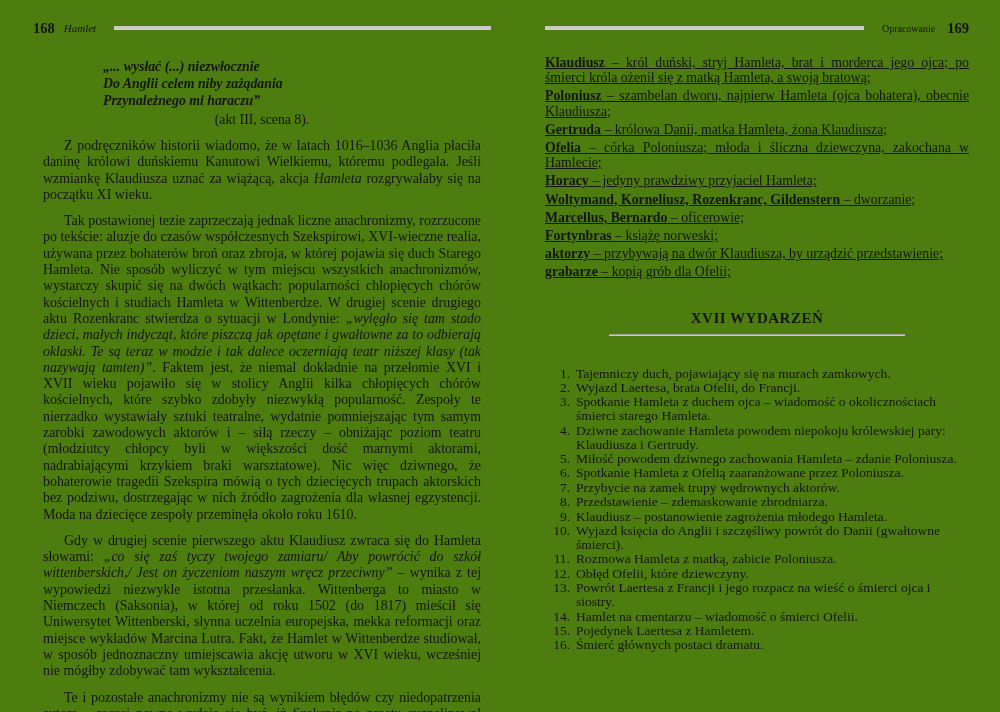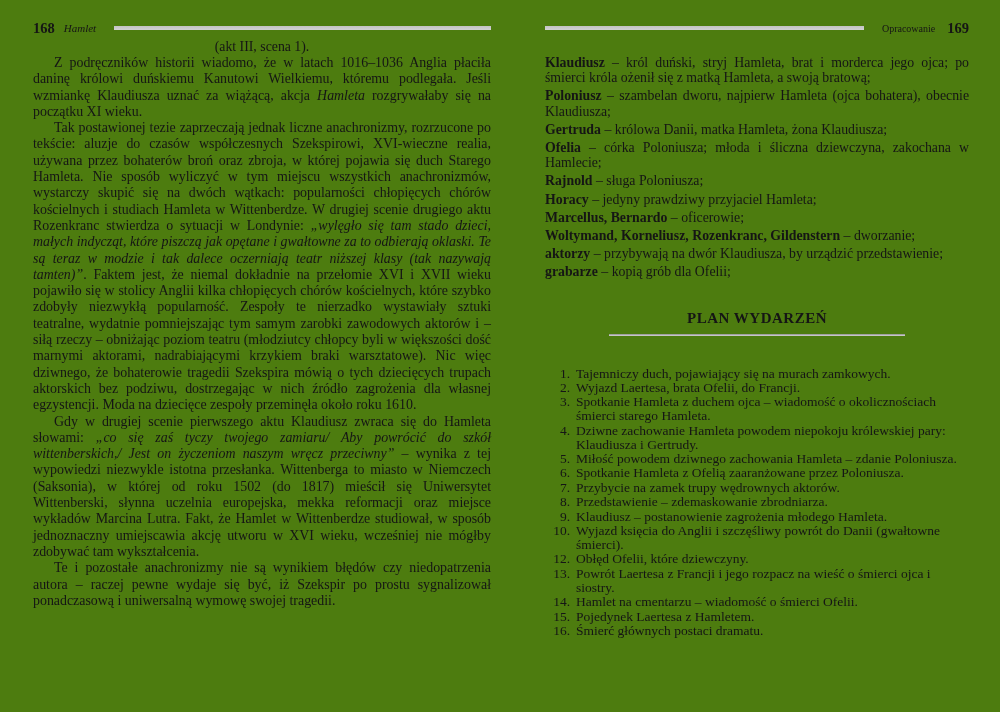--- a/index.html
+++ b/index.html
@@ -19,34 +19,34 @@
   .hbar { flex:1; height:4px; background:linear-gradient(to bottom,#c3c3c3,#d2d2d2); }
   .hbar-left { margin-left:18px; }
   .hbar-right { margin-right:18px; }
 
   
   .quote { margin:22px 0 0 70px; font-style:italic; font-weight:bold;
            font-size:13.8px; line-height:17px; }
   .attribution { text-align:center; font-size:13.8px; margin-top:3px; }
 
   
-  .body { margin:0; font-size:13.9px; line-height:16.3px; text-align:justify;
+  .body { margin:10px; font-size:13.9px; line-height:16.3px; text-align:justify;
           text-indent:21px; }
   .it { font-style:italic; }
 
   
   .sec-head { margin:0; text-align:center; font-size:15px; font-weight:bold;
               letter-spacing:0.5px; }
   .sec-head-right { margin-top:30px; }
   .sec-rule { height:2px; width:296px; margin:7px auto 0;
               background:linear-gradient(to bottom,#8f8f8f,#d8d8d8); }
 
   
   .entry { margin:0; font-size:13.8px; line-height:15.2px; text-align:justify; }
-  .entries-right { margin-top:19px; }
+  .entries-right { margin-top:19px;text-decoration:underline; }
   .entries-right .entry { margin-bottom:3px; }
   .ename { font-weight:bold; }
 
   
   .events { margin-top:31px; }
   .ev { display:flex; font-size:13.5px; line-height:13.9px; margin-bottom:0.5px; }
   .ev-num { flex:none; width:25px; text-align:right; padding-right:6px; }
   .ev-text { flex:1; }
 </style>
 </head>
@@ -55,21 +55,26 @@
 <div class="spread">
 
   <div class="page page-left">
 
     <div class="pg-header">
       <span class="pg-num">168</span>
       <span class="run-title-left">Hamlet</span>
       <span class="hbar hbar-left"></span>
     </div>
 
-    <div class="attribution">(akt III, scena 1).</div>
+    <div class="quote">
+      <div>„... wysłać (...) niezwłocznie</div>
+      <div>Do Anglii celem niby zażądania</div>
+      <div>Przynależnego mi haraczu”</div>
+    </div>
+    <div class="attribution">(akt III, scena 8).</div>
 
     <p class="body"><span>Z podręczników historii wiadomo, że w latach 1016–1036 Anglia płaciła daninę królowi duńskiemu Kanutowi Wielkiemu, któremu podlegała. Jeśli wzmiankę Klaudiusza uznać za wiążącą, akcja </span><span class="it">Hamleta</span><span> rozgrywałaby się na początku XI wieku.</span></p>
 
     <p class="body"><span>Tak postawionej tezie zaprzeczają jednak liczne anachronizmy, rozrzucone po tekście: aluzje do czasów współczesnych Szekspirowi, XVI-wieczne realia, używana przez bohaterów broń oraz zbroja, w której pojawia się duch Starego Hamleta. Nie sposób wyliczyć w tym miejscu wszystkich anachronizmów, wystarczy skupić się na dwóch wątkach: popularności chłopięcych chórów kościelnych i studiach Hamleta w Wittenberdze. W drugiej scenie drugiego aktu Rozenkranc stwierdza o sytuacji w Londynie: </span><span class="it">„wylęgło się tam stado dzieci, małych indycząt, które piszczą jak opętane i gwałtowne za to odbierają oklaski. Te są teraz w modzie i tak dalece oczerniają teatr niższej klasy (tak nazywają tamten)”</span><span>. Faktem jest, że niemal dokładnie na przełomie XVI i XVII wieku pojawiło się w stolicy Anglii kilka chłopięcych chórów kościelnych, które szybko zdobyły niezwykłą popularność. Zespoły te nierzadko wystawiały sztuki teatralne, wydatnie pomniejszając tym samym zarobki zawodowych aktorów i – siłą rzeczy – obniżając poziom teatru (młodziutcy chłopcy byli w większości dość marnymi aktorami, nadrabiającymi krzykiem braki warsztatowe). Nic więc dziwnego, że bohaterowie tragedii Szekspira mówią o tych dziecięcych trupach aktorskich bez podziwu, dostrzegając w nich źródło zagrożenia dla własnej egzystencji. Moda na dziecięce zespoły przeminęła około roku 1610.</span></p>
 
     <p class="body"><span>Gdy w drugiej scenie pierwszego aktu Klaudiusz zwraca się do Hamleta słowami: </span><span class="it">„co się zaś tyczy twojego zamiaru/ Aby powrócić do szkół wittenberskich,/ Jest on życzeniom naszym wręcz przeciwny”</span><span> – wynika z tej wypowiedzi niezwykle istotna przesłanka. Wittenberga to miasto w Niemczech (Saksonia), w której od roku 1502 (do 1817) mieścił się Uniwersytet Wittenberski, słynna uczelnia europejska, mekka reformacji oraz miejsce wykładów Marcina Lutra. Fakt, że Hamlet w Wittenberdze studiował, w sposób jednoznaczny umiejscawia akcję utworu w XVI wieku, wcześniej nie mógłby zdobywać tam wykształcenia.</span></p>
 
     <p class="body"><span>Te i pozostałe anachronizmy nie są wynikiem błędów czy niedopatrzenia autora – raczej pewne wydaje się być, iż Szekspir po prostu sygnalizował ponadczasową i uniwersalną wymowę swojej tragedii.</span></p>
 
   </div>
@@ -80,29 +85,29 @@
       <span class="hbar hbar-right"></span>
       <span class="run-title-right">Opracowanie</span>
       <span class="pg-num">169</span>
     </div>
 
     <div class="entries-right">
       <p class="entry"><b class="ename">Klaudiusz</b> <span>– król duński, stryj Hamleta, brat i morderca jego ojca; po śmierci króla ożenił się z matką Hamleta, a swoją bratową;</span></p>
       <p class="entry"><b class="ename">Poloniusz</b> <span>– szambelan dworu, najpierw Hamleta (ojca bohatera), obecnie Klaudiusza;</span></p>
       <p class="entry"><b class="ename">Gertruda</b> <span>– królowa Danii, matka Hamleta, żona Klaudiusza;</span></p>
       <p class="entry"><b class="ename">Ofelia</b> <span>– córka Poloniusza; młoda i śliczna dziewczyna, zakochana w Hamlecie;</span></p>
-      <p class="entry"><b class="ename">Rajnold</b> <span>– sługa Poloniusza;</span></p>
       <p class="entry"><b class="ename">Horacy</b> <span>– jedyny prawdziwy przyjaciel Hamleta;</span></p>
+      <p class="entry"><b class="ename">Woltymand, Korneliusz, Rozenkranc, Gildenstern</b> <span>– dworzanie;</span></p>
       <p class="entry"><b class="ename">Marcellus, Bernardo</b> <span>– oficerowie;</span></p>
-      <p class="entry"><b class="ename">Woltymand, Korneliusz, Rozenkranc, Gildenstern</b> <span>– dworzanie;</span></p>
+      <p class="entry"><b class="ename">Fortynbras</b> <span>– książę norweski;</span></p>
       <p class="entry"><b class="ename">aktorzy</b> <span>– przybywają na dwór Klaudiusza, by urządzić przedstawienie;</span></p>
       <p class="entry"><b class="ename">grabarze</b> <span>– kopią grób dla Ofelii;</span></p>
     </div>
 
-    <h2 class="sec-head sec-head-right">PLAN WYDARZEŃ</h2>
+    <h2 class="sec-head sec-head-right">XVII WYDARZEŃ</h2>
     <div class="sec-rule"></div>
 
     <div class="events">
       <div class="ev">
           <span class="ev-num">1.</span>
           <span class="ev-text">Tajemniczy duch, pojawiający się na murach zamkowych.</span>
         </div>
       <div class="ev">
           <span class="ev-num">2.</span>
           <span class="ev-text">Wyjazd Laertesa, brata Ofelii, do Francji.</span>
@@ -133,20 +138,24 @@
         </div>
       <div class="ev">
           <span class="ev-num">9.</span>
           <span class="ev-text">Klaudiusz – postanowienie zagrożenia młodego Hamleta.</span>
         </div>
       <div class="ev">
           <span class="ev-num">10.</span>
           <span class="ev-text">Wyjazd księcia do Anglii i szczęśliwy powrót do Danii (gwałtowne śmierci).</span>
         </div>
       <div class="ev">
+          <span class="ev-num">11.</span>
+          <span class="ev-text">Rozmowa Hamleta z matką, zabicie Poloniusza.</span>
+        </div>
+      <div class="ev">
           <span class="ev-num">12.</span>
           <span class="ev-text">Obłęd Ofelii, które dziewczyny.</span>
         </div>
       <div class="ev">
           <span class="ev-num">13.</span>
           <span class="ev-text">Powrót Laertesa z Francji i jego rozpacz na wieść o śmierci ojca i siostry.</span>
         </div>
       <div class="ev">
           <span class="ev-num">14.</span>
           <span class="ev-text">Hamlet na cmentarzu – wiadomość o śmierci Ofelii.</span>

